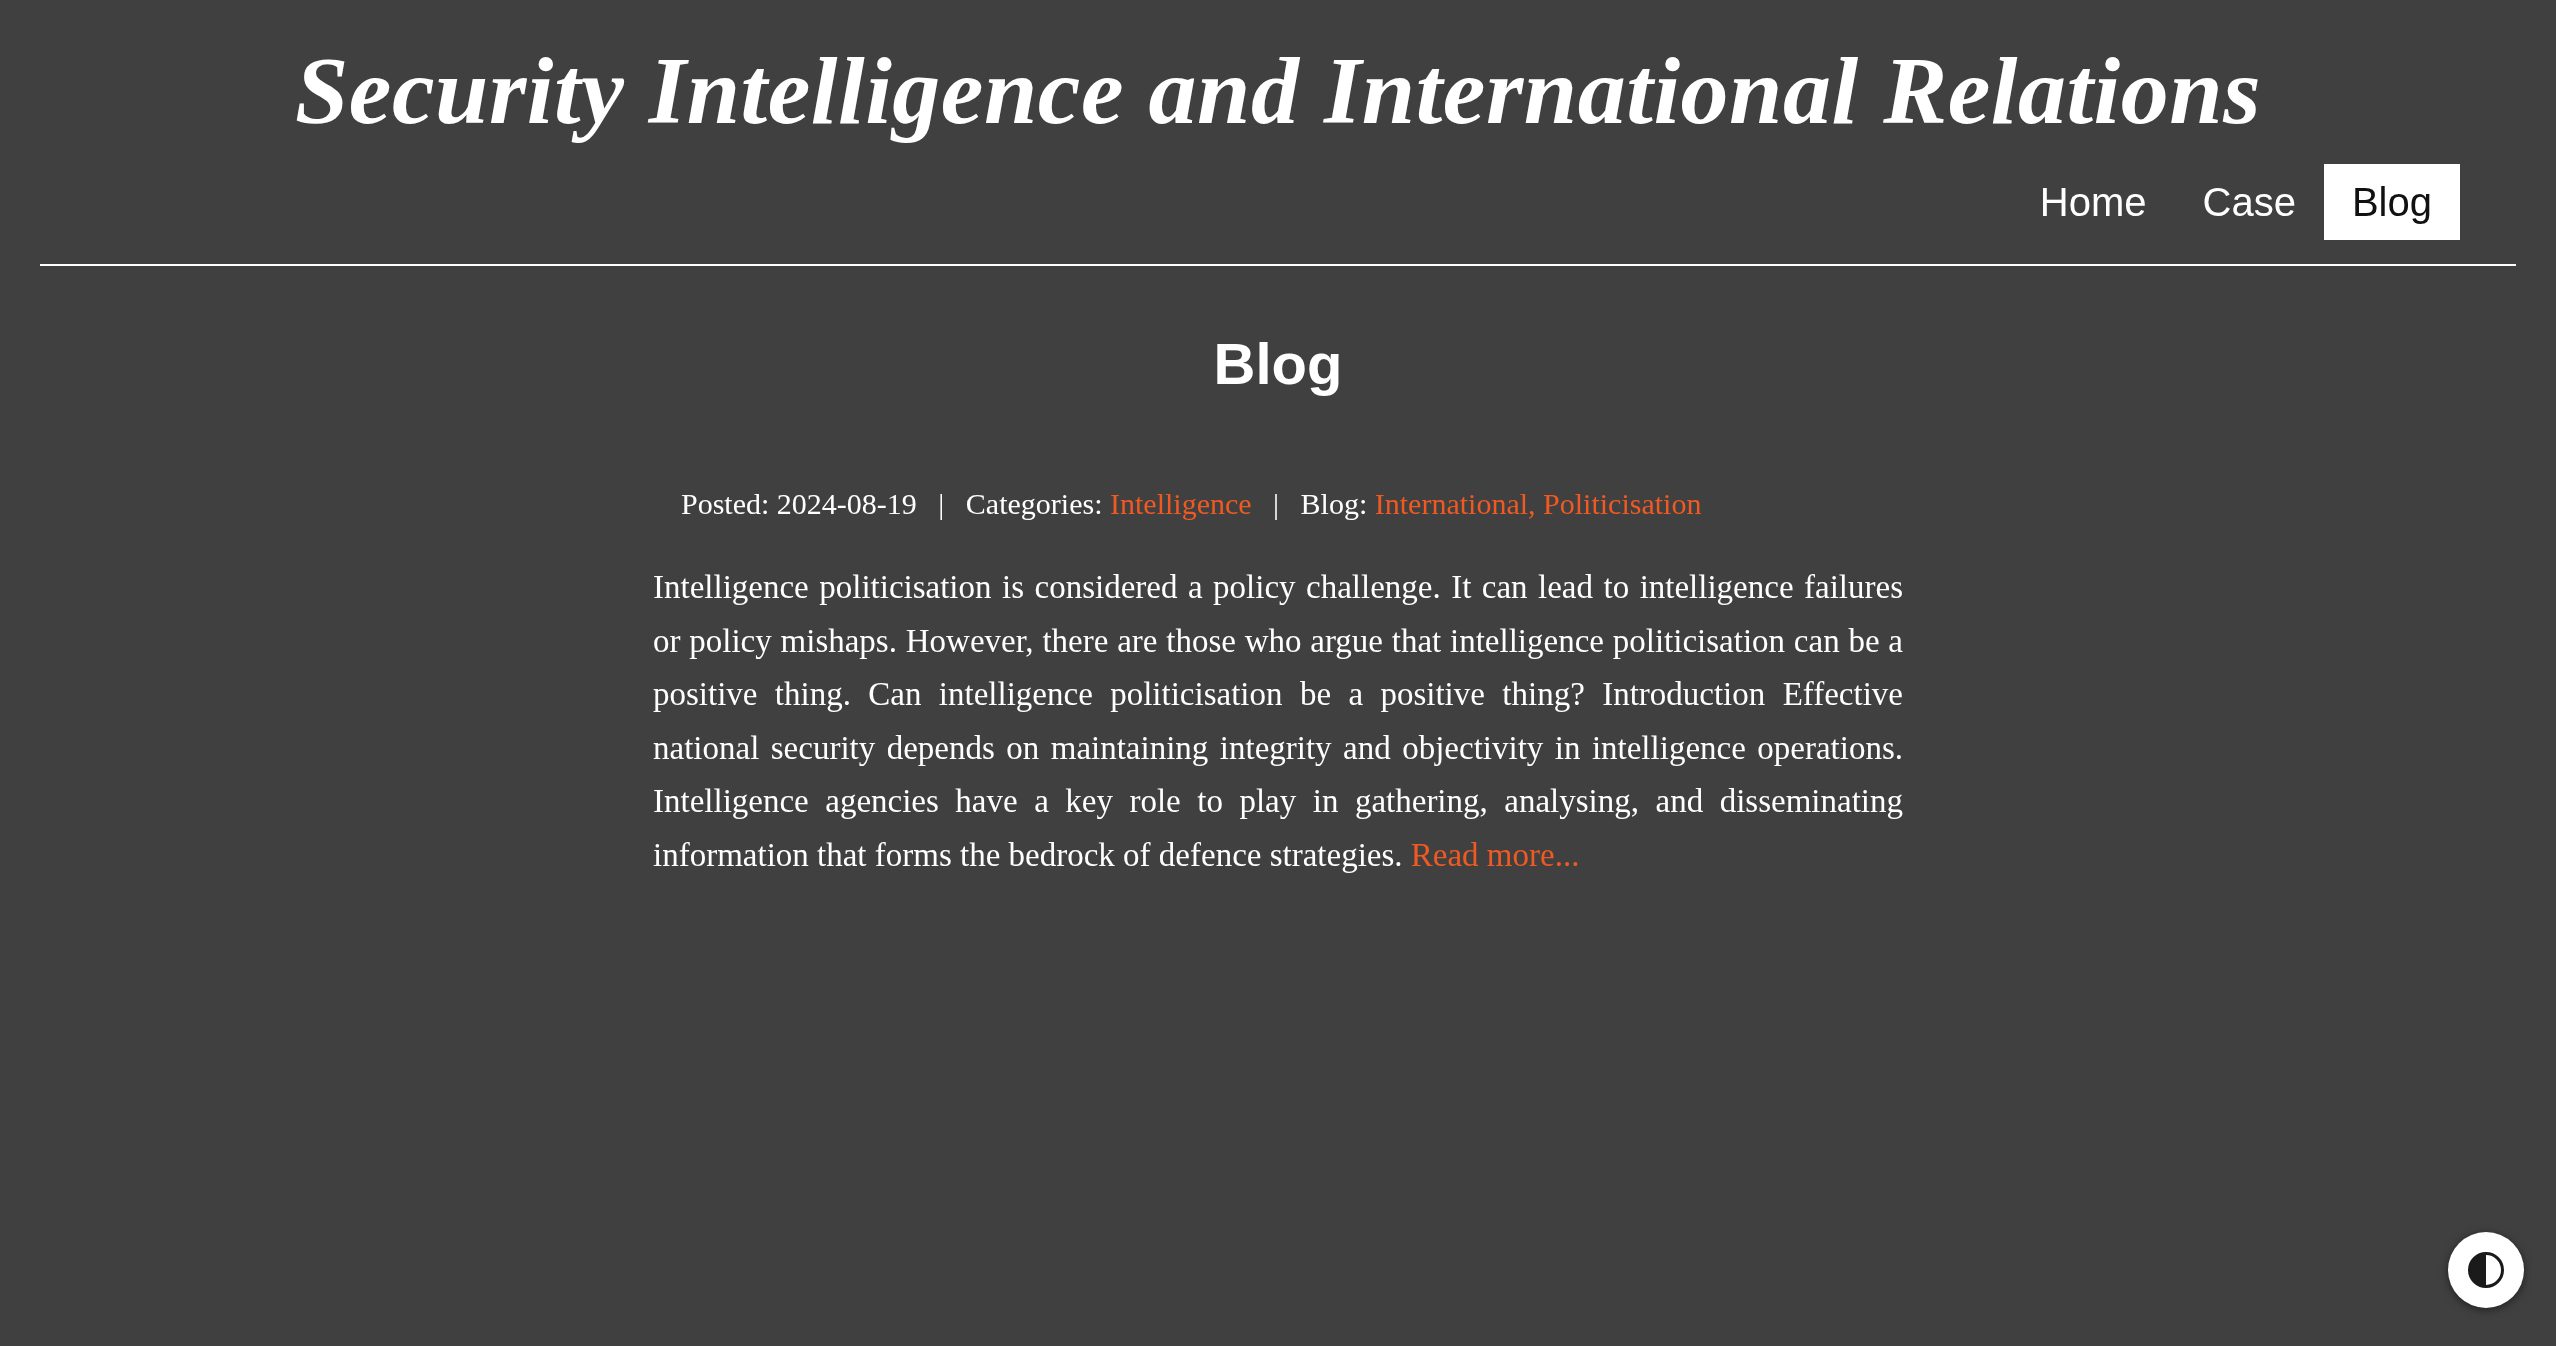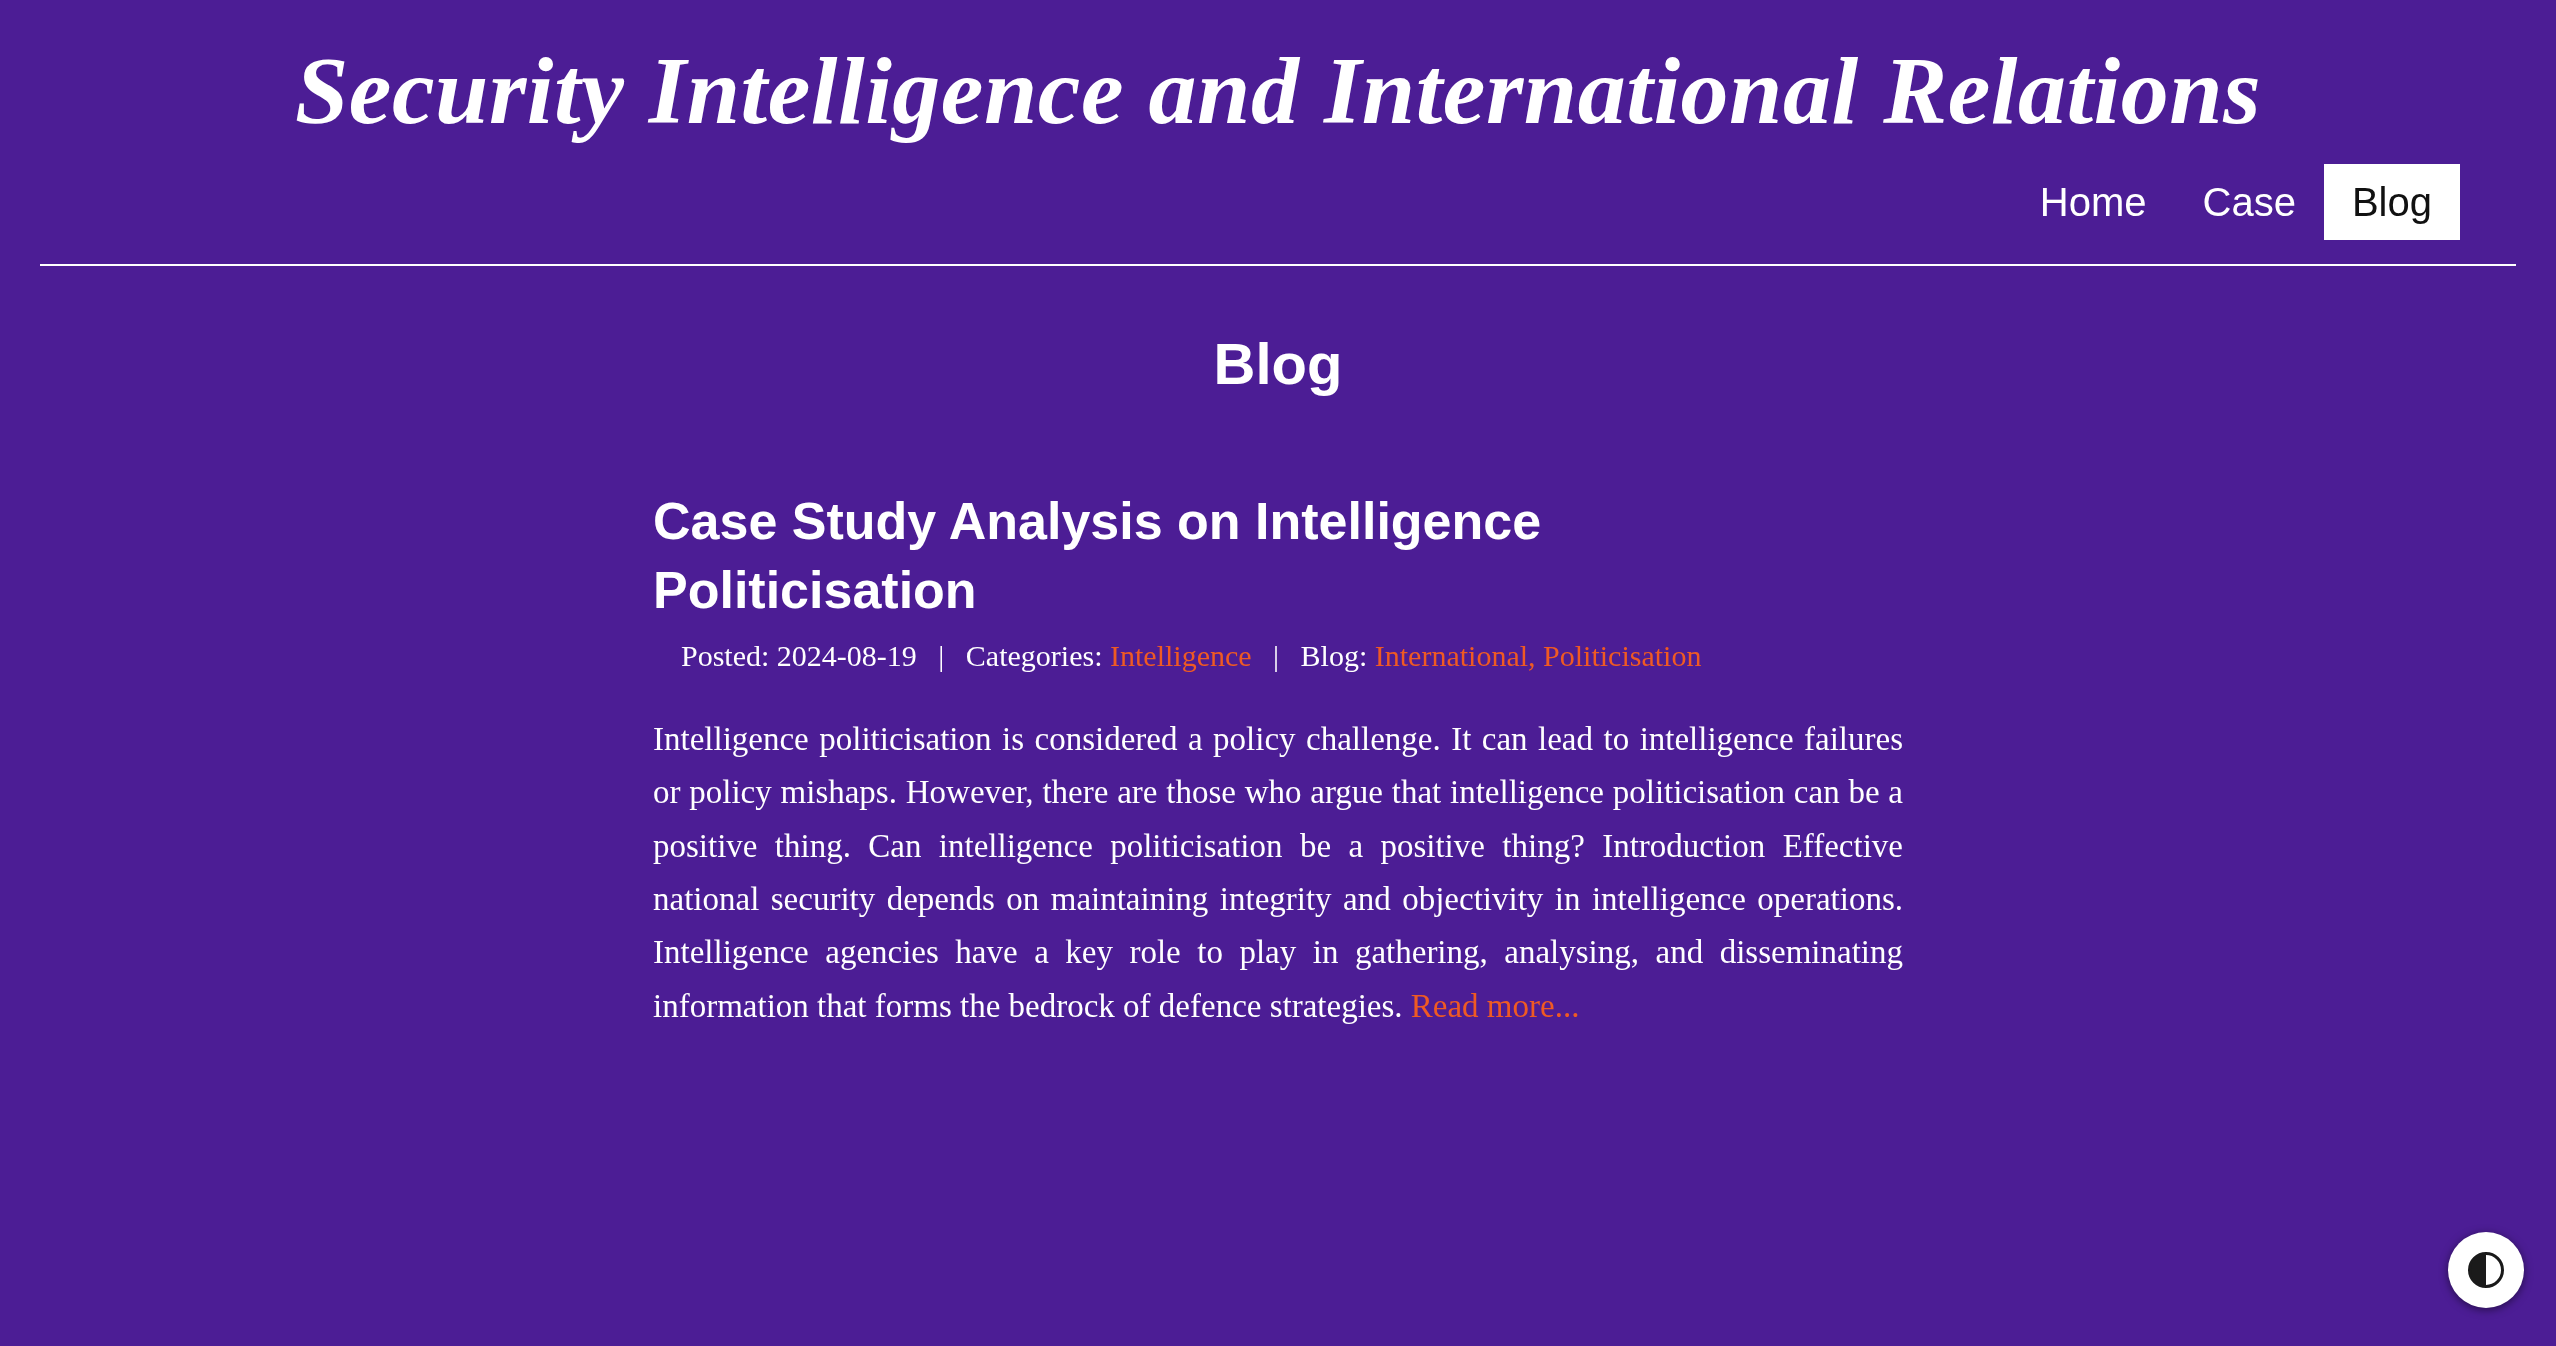--- a/index.html
+++ b/index.html
@@ -13,21 +13,21 @@
   }
   body {
     font-family: "Liberation Serif", serif;
     color: #ffffff;
   }
 
   .page {
     position: relative;
     width: 2556px;
     height: 1346px;
-    background: #4c1d95;
+    background: #404040;
   }
 
   
   .site-header {
     padding: 0;
   }
   .site-title {
     font-family: "Liberation Serif", serif;
     font-style: italic;
     font-weight: bold;
@@ -184,21 +184,20 @@
       </ul>
     </nav>
 
     <div class="header-rule"></div>
   </header>
 
   <main class="content">
     <h2 class="page-title">Blog</h2>
 
     <article class="post">
-      <h3 class="post-title">Case Study Analysis on Intelligence Politicisation</h3>
 
       <div class="post-meta">
         <span>Posted: 2024-08-19</span>
         <span class="meta-sep">|</span>
         <span>Categories:</span>
         <a class="meta-link">Intelligence</a>
         <span class="meta-sep">|</span>
         <span>Blog:</span>
         <a class="meta-link">International,</a>
         <a class="meta-link">Politicisation</a>

